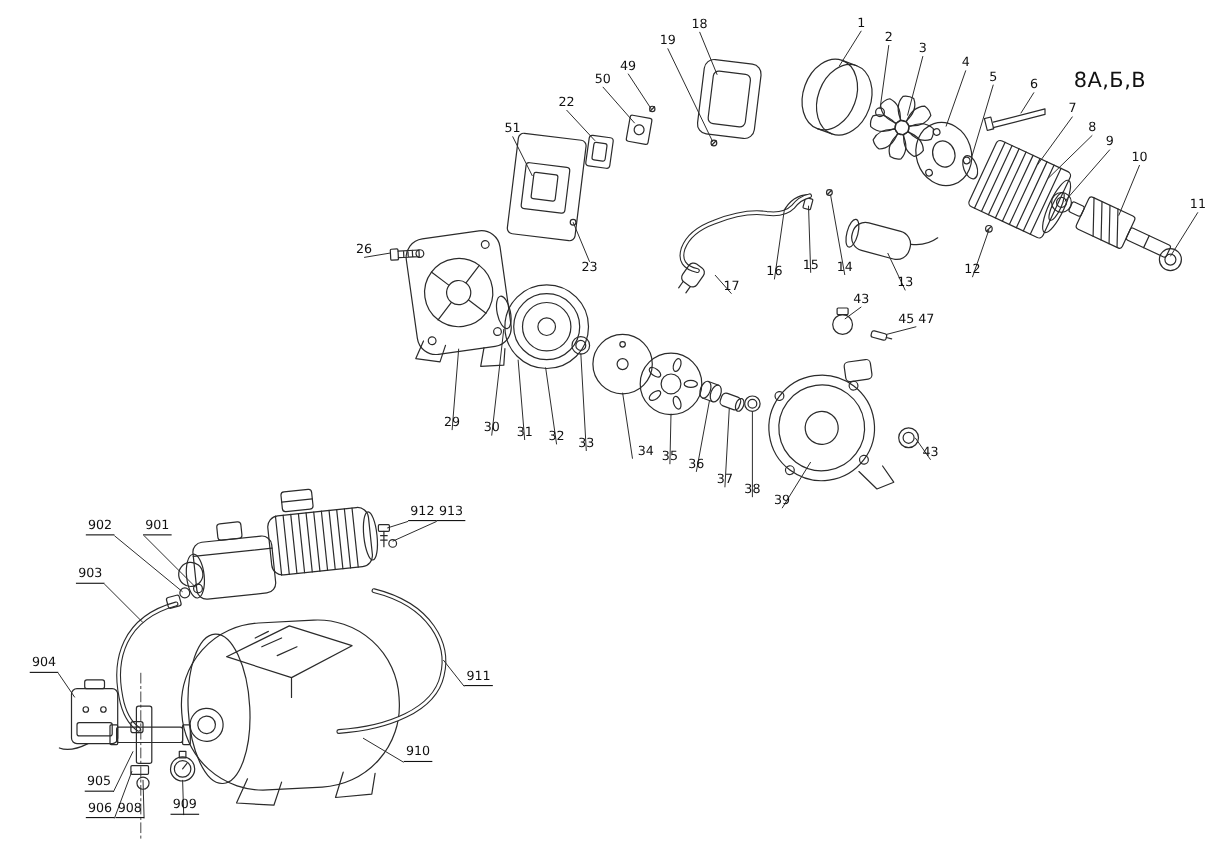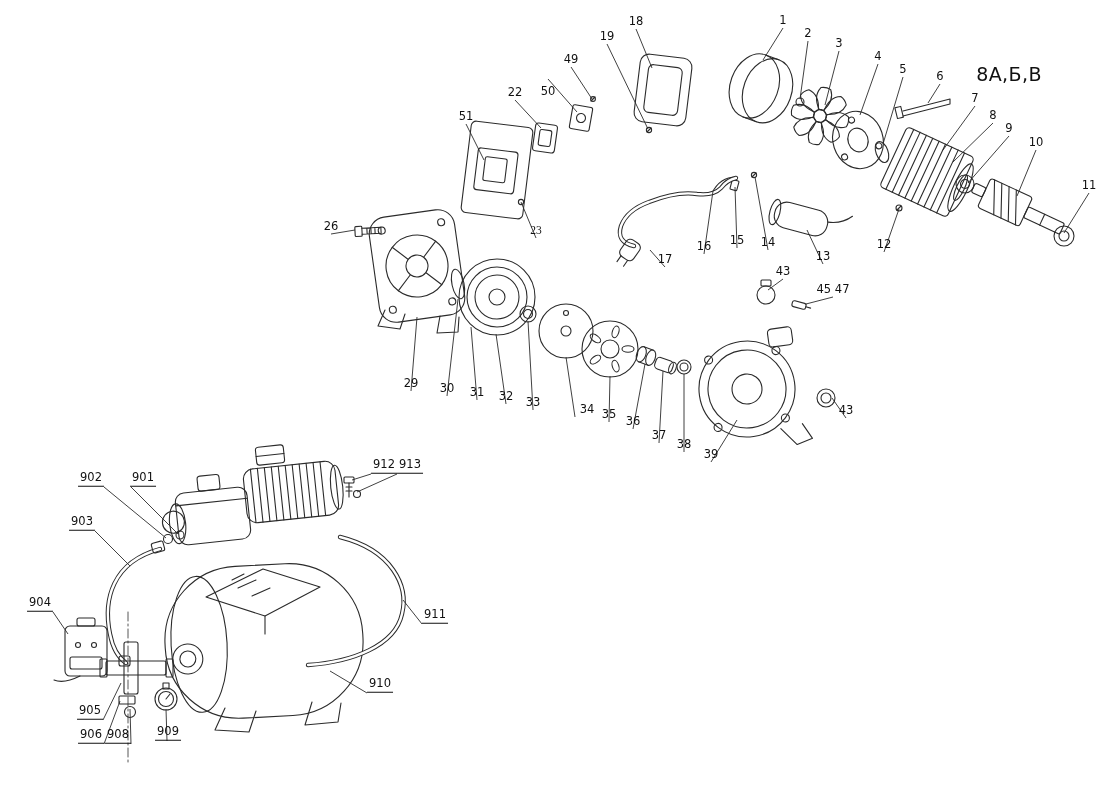--- a/index.html
+++ b/index.html
@@ -373,24 +373,24 @@
       <div class="callout" style="left: 878px; top: 57px; color: rgb(17, 17, 17);">4</div>
       <div class="callout" style="left: 903px; top: 70px; color: rgb(17, 17, 17);">5</div>
       <div class="callout" style="left: 940px; top: 77px; color: rgb(17, 17, 17);">6</div>
       <div class="callout big" style="left: 1009px; top: 74px; color: rgb(17, 17, 17);">8А,Б,В</div>
       <div class="callout" style="left: 975px; top: 99px; color: rgb(17, 17, 17);">7</div>
       <div class="callout" style="left: 993px; top: 116px; color: rgb(17, 17, 17);">8</div>
       <div class="callout" style="left: 1009px; top: 129px; color: rgb(17, 17, 17);">9</div>
       <div class="callout" style="left: 1036px; top: 143px; color: rgb(17, 17, 17);">10</div>
       <div class="callout" style="left: 1089px; top: 186px; color: rgb(17, 17, 17);">11</div>
       <div class="callout" style="left: 571px; top: 60px; color: rgb(17, 17, 17);">49</div>
-      <div class="callout" style="left: 548px; top: 72px; color: rgb(17, 17, 17); margin-top: 20px;">50</div>
+      <div class="callout" style="left: 548px; top: 72px; color: rgb(17, 17, 17);">50</div>
       <div class="callout" style="left: 515px; top: 93px; color: rgb(17, 17, 17);">22</div>
       <div class="callout" style="left: 466px; top: 117px; color: rgb(17, 17, 17);">51</div>
-      <div class="callout" style="left: 536px; top: 231px; color: rgb(17, 17, 17); font-family: Liberation Serif, serif;">23</div>
+      <div class="callout" style="left: 536px; top: 243px; color: rgb(17, 17, 17);">23</div>
       <div class="callout" style="left: 331px; top: 227px; color: rgb(17, 17, 17); text-align: center;">26</div>
       <div class="callout" style="left: 884px; top: 245px; color: rgb(17, 17, 17);">12</div>
       <div class="callout" style="left: 823px; top: 257px; color: rgb(17, 17, 17);">13</div>
       <div class="callout" style="left: 768px; top: 243px; color: rgb(17, 17, 17);">14</div>
       <div class="callout" style="left: 737px; top: 241px; color: rgb(17, 17, 17);">15</div>
       <div class="callout" style="left: 704px; top: 247px; color: rgb(17, 17, 17);">16</div>
       <div class="callout" style="left: 665px; top: 260px; color: rgb(17, 17, 17);">17</div>
       <div class="callout" style="left: 783px; top: 272px; color: rgb(17, 17, 17);">43</div>
       <div class="callout" style="left: 833px; top: 290px; color: rgb(17, 17, 17);">45 47</div>
       <div class="callout" style="left: 411px; top: 384px; color: rgb(17, 17, 17);">29</div>

